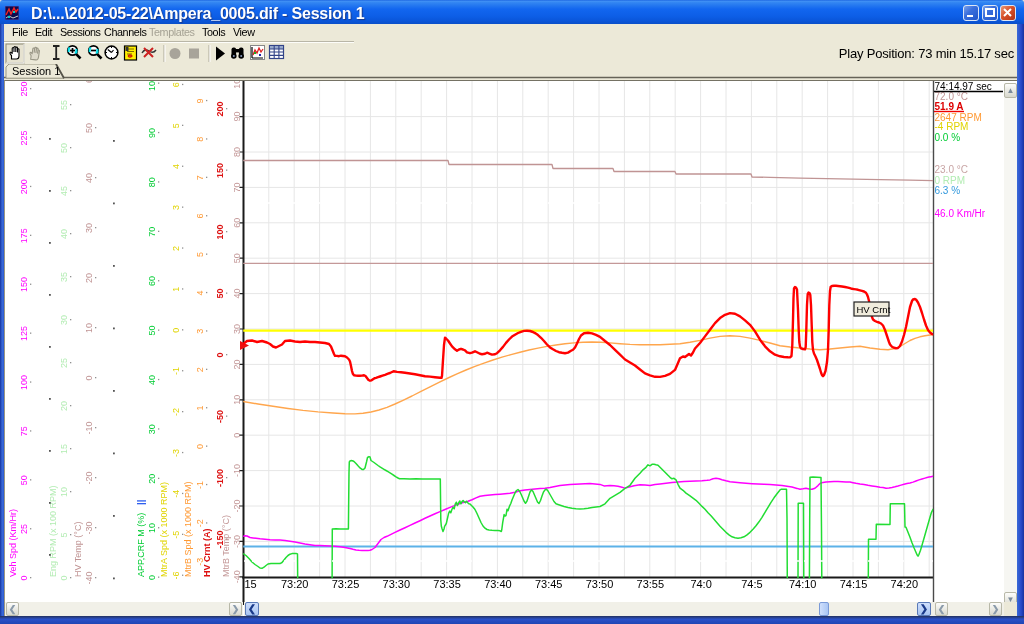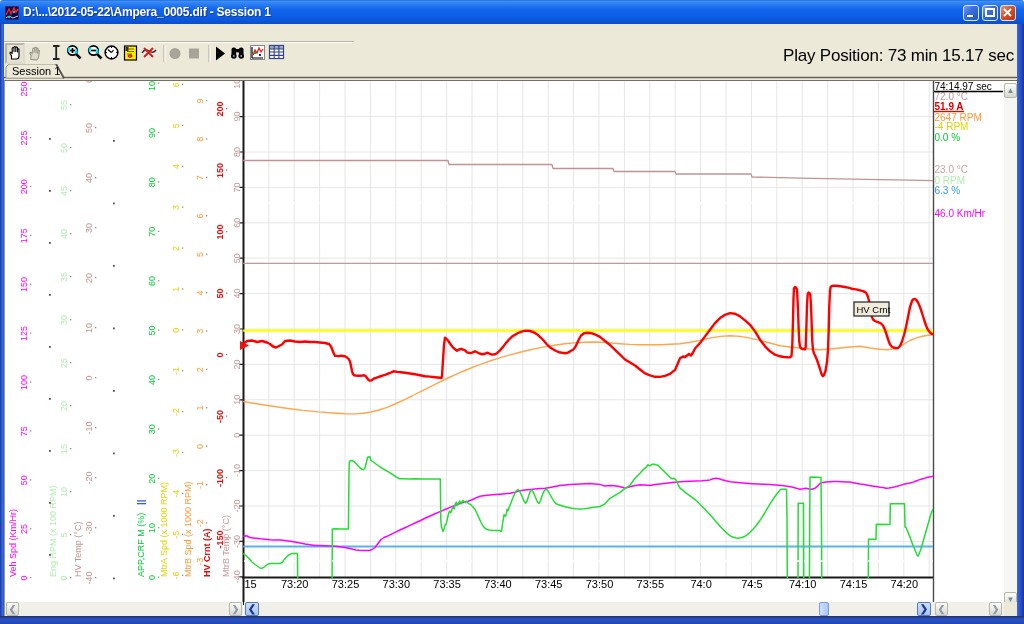--- a/index.html
+++ b/index.html
@@ -1,27 +1,27 @@
 <!DOCTYPE html>
 <html><head><meta charset="utf-8"><style>
 *{margin:0;padding:0;box-sizing:border-box;}
 html,body{width:1024px;height:624px;overflow:hidden;background:#ece9d8;font-family:"Liberation Sans",sans-serif;}
 #win{position:absolute;left:0;top:0;width:1024px;height:624px;}
 #titlebar{position:absolute;left:0;top:0;width:1024px;height:24px;border-radius:3px 3px 0 0;
 background:linear-gradient(180deg,#1a63e0 0%,#4191f5 5%,#3285f1 11%,#1266ef 38%,#0d5ee6 68%,#0a55d8 88%,#0a4fc8 100%);}
-#titletext{position:absolute;left:23px;top:5px;color:#fff;font-size:12px;font-weight:bold;letter-spacing:-0.2px;text-shadow:1px 1px 1px #1a3a8a;}
+#titletext{position:absolute;left:31px;top:5px;color:#fff;font-size:16px;font-weight:bold;letter-spacing:-0.2px;text-shadow:1px 1px 1px #1a3a8a;}
 .wbtn{position:absolute;top:5px;width:16px;height:16px;border-radius:3px;border:1px solid #dce6f5;}
 #bmin{left:963px;background:linear-gradient(135deg,#7ba1e8 0%,#3a6fdd 40%,#2155c8 100%);}
 #bmax{left:982px;background:linear-gradient(135deg,#7ba1e8 0%,#3a6fdd 40%,#2155c8 100%);}
 #bclose{left:1000px;background:linear-gradient(135deg,#e89a77 0%,#d8512a 45%,#b23317 100%);}
 #menubar{position:absolute;left:4px;top:24px;width:1016px;height:17px;background:#ece9d8;font-size:10.8px;color:#000;letter-spacing:-0.4px;}
 .mi{position:absolute;top:2px;}
 #toolbar{position:absolute;left:4px;top:41px;width:1016px;height:23px;background:#ece9d8;}
 #tabrow{position:absolute;left:4px;top:64px;width:816px;height:18px;background:#ece9d8;}
-#playpos{position:absolute;top:46px;right:10px;font-size:17px;color:#000;letter-spacing:-0.2px;}
+#playpos{position:absolute;top:46px;right:10px;font-size:13px;color:#000;letter-spacing:-0.2px;}
 #content{position:absolute;left:4px;top:80px;width:1016px;height:536px;background:#fff;border-top:1px solid #757264;border-left:1px solid #9a9784;}
 #leftborder{position:absolute;left:0;top:24px;width:4px;height:592px;background:linear-gradient(90deg,#16339e,#3a6ad8 55%,#2c5ad0);}
 #rightborder{position:absolute;left:1017px;top:24px;width:7px;height:592px;background:linear-gradient(90deg,#3a6ad8,#2748c8 60%,#16339e);}
 #bottomborder{position:absolute;left:0;top:616px;width:1024px;height:8px;background:linear-gradient(180deg,#23315e,#2a50c8 40%,#1f46b4);}
 #vscroll{position:absolute;left:1004px;top:83px;width:13px;height:526px;background:#f6f6f2;}
 .sbtn{position:absolute;width:13px;height:15px;background:linear-gradient(180deg,#fdfdfb,#d8d8ce);border:1px solid #b8b8a8;border-radius:2px;color:#7a8a9a;font-size:8px;text-align:center;line-height:14px;}
 #hscroll1{position:absolute;left:5px;top:602px;width:238px;height:14px;background:#f1f0e8;}
 #hscroll2{position:absolute;left:244px;top:602px;width:690px;height:14px;background:#f1f0e8;}
 #hscroll3{position:absolute;left:934px;top:602px;width:70px;height:14px;background:#f1f0e8;}
 #corner{position:absolute;left:1004px;top:602px;width:13px;height:14px;background:#ece9d8;}
@@ -41,20 +41,29 @@
 <div id="titletext">D:\...\2012-05-22\Ampera_0005.dif - Session 1</div>
 <div id="bmin" class="wbtn"><svg width="14" height="14">
         <rect x="3" y="9" width="6" height="2" fill="#fff"></rect>
       </svg></div>
 <div id="bmax" class="wbtn"><svg width="14" height="14">
         <rect x="3" y="3" width="8" height="7" fill="none" stroke="#fff" stroke-width="2"></rect>
       </svg></div>
 <div id="bclose" class="wbtn"><svg width="14" height="14">
         <path d="M3,3 L10,10 M10,3 L3,10" stroke="#fff" stroke-width="2"></path>
       </svg></div>
+<div id="menubar">
+<span class="mi" style="left:8px">File</span>
+<span class="mi" style="left:31px">Edit</span>
+<span class="mi" style="left:56px">Sessions</span>
+<span class="mi" style="left:100px">Channels</span>
+<span class="mi" style="left:145px;color:#a5a294">Templates</span>
+<span class="mi" style="left:198px">Tools</span>
+<span class="mi" style="left:229px">View</span>
+</div>
 <div id="toolbar">
 <div style="position:absolute;left:0;top:0;width:350px;height:1px;background:#b9b6a7"></div>
 <div style="position:absolute;left:0;top:1px;width:350px;height:1px;background:#fdfdf9"></div>
 <svg width="300" height="23" style="position:absolute;left:0;top:0">
 <rect x="2" y="3" width="18" height="19" fill="#e6e2d0" stroke="#8a8774" stroke-width="1"></rect>
 <line x1="20" y1="3" x2="20" y2="22" stroke="#fff" stroke-width="1"></line>
         <line x1="2" y1="22" x2="20" y2="22" stroke="#fff" stroke-width="1"></line>
 <g id="hand1" transform="translate(5,5)">
 <path d="M2.5,13 L2.5,9.5 C1,8 0.5,6.5 1.5,6.2 C2.3,6 2.8,7 3.2,7.8 L3.2,2.5 C3.2,1.2 5,1.2 5,2.5 L5,6 L5,1.5 C5,0.2 6.8,0.2 6.8,1.5 L6.8,6 L6.8,2 C6.8,0.8 8.5,0.8 8.5,2 L8.5,6.5 L8.5,3.5 C8.5,2.4 10,2.4 10,3.5 L10,10 C10,12 9,13 7.5,13 Z" fill="#fff" stroke="#000" stroke-width="1.1"></path>
 </g>

